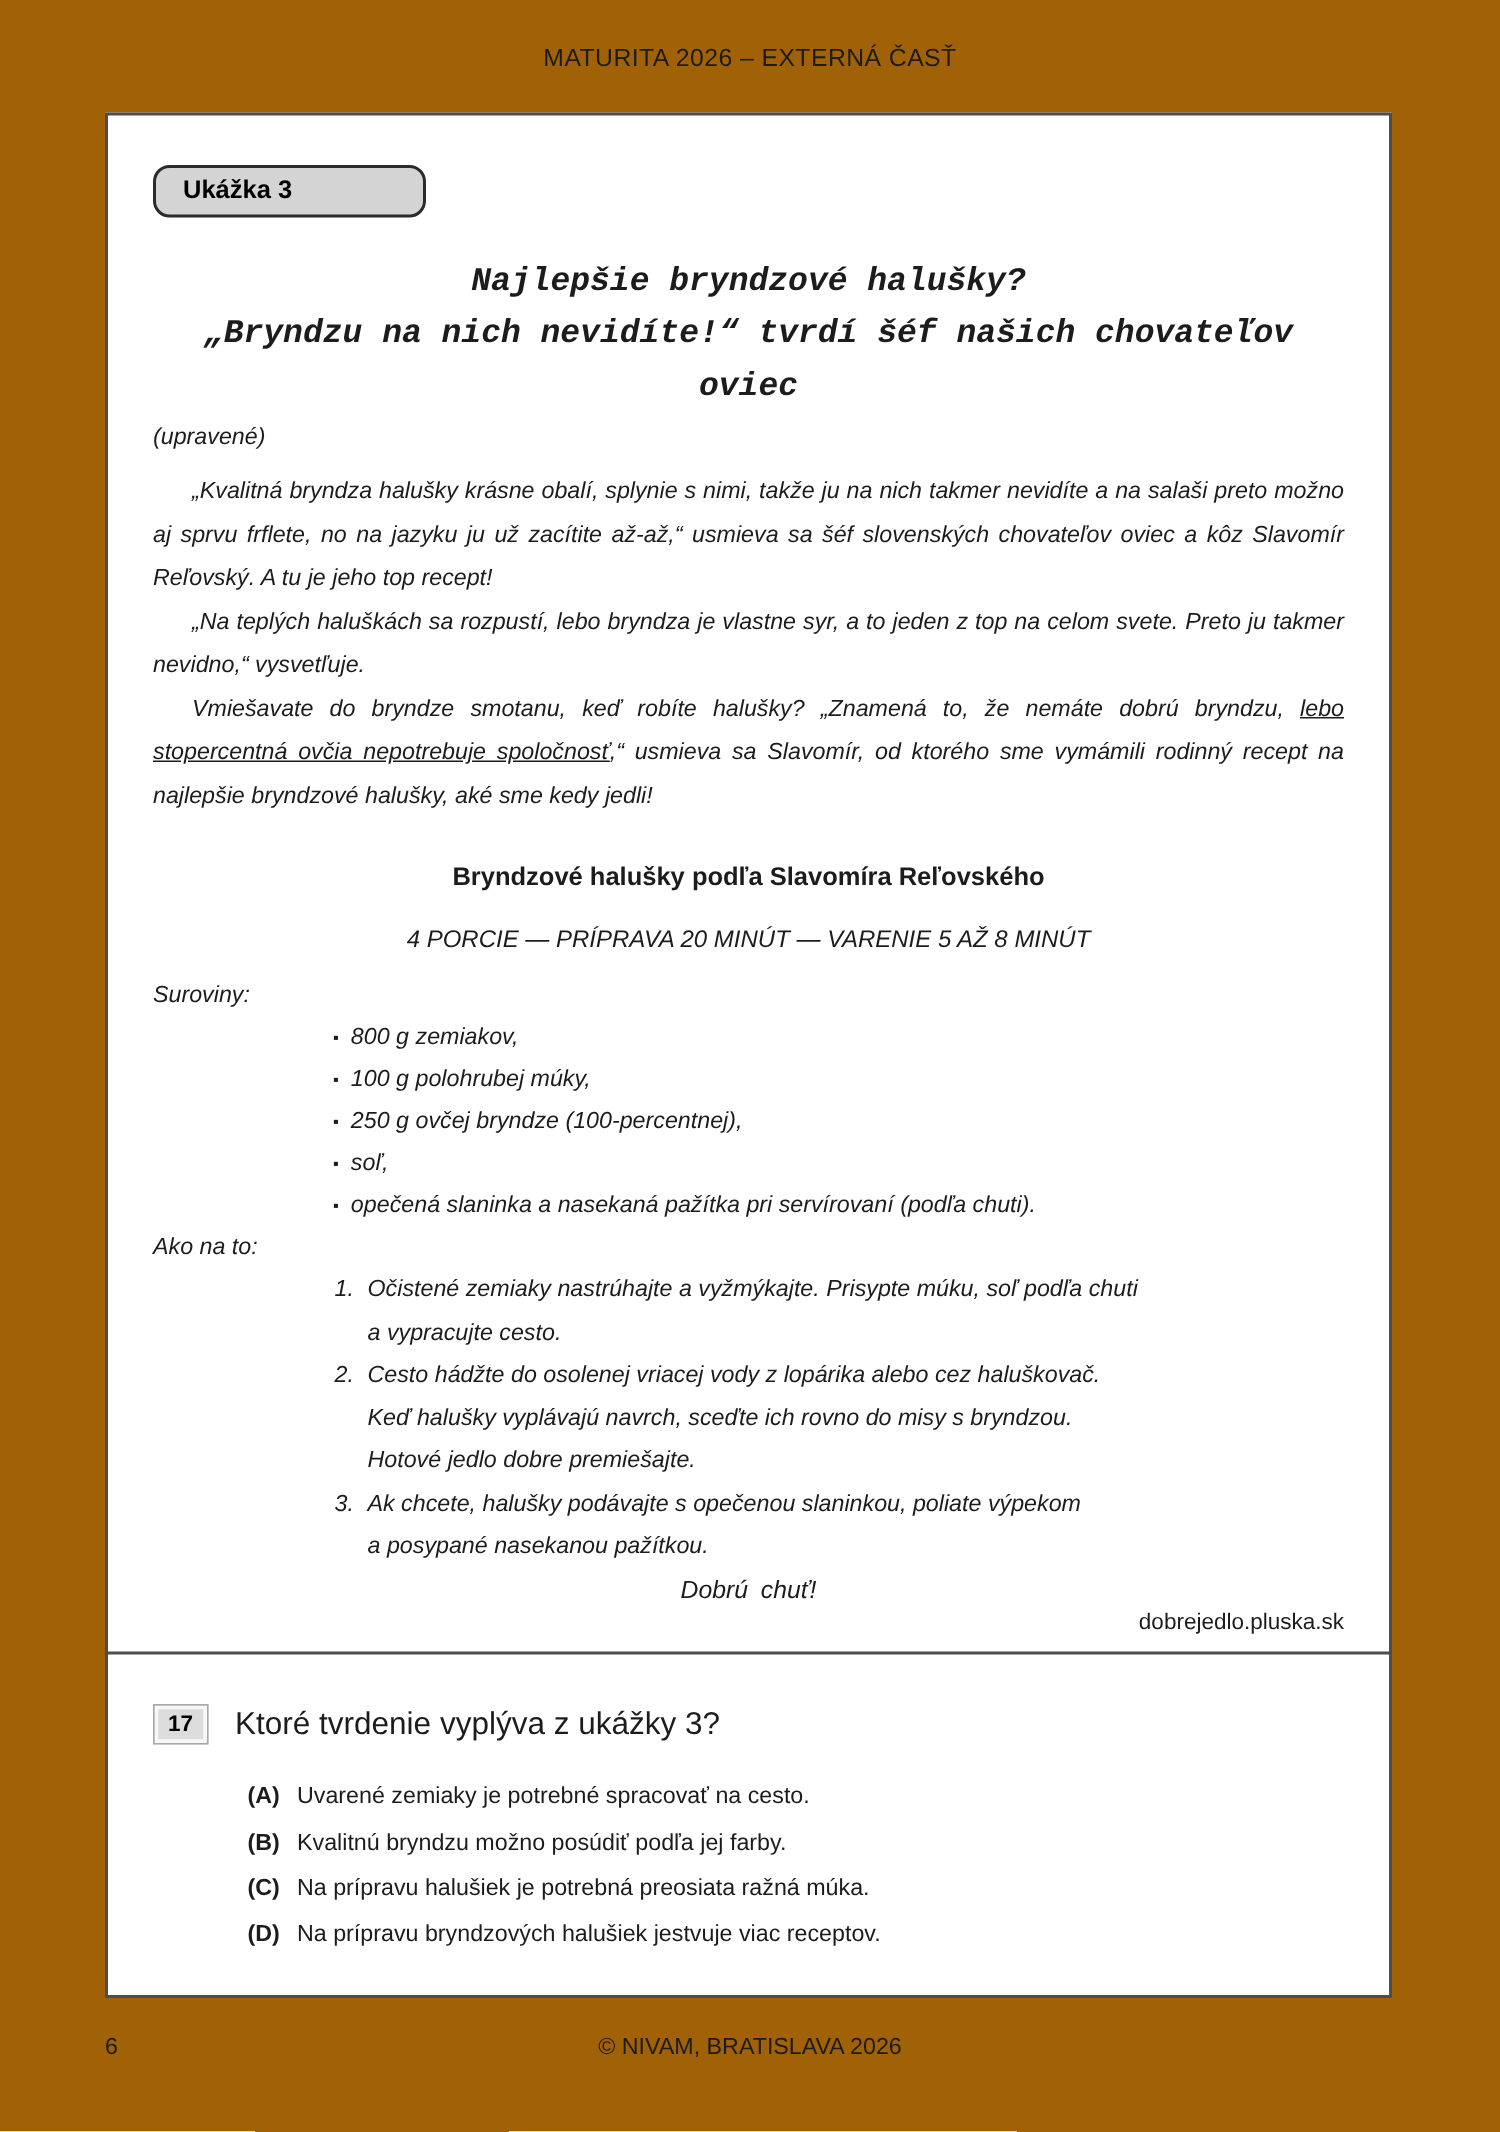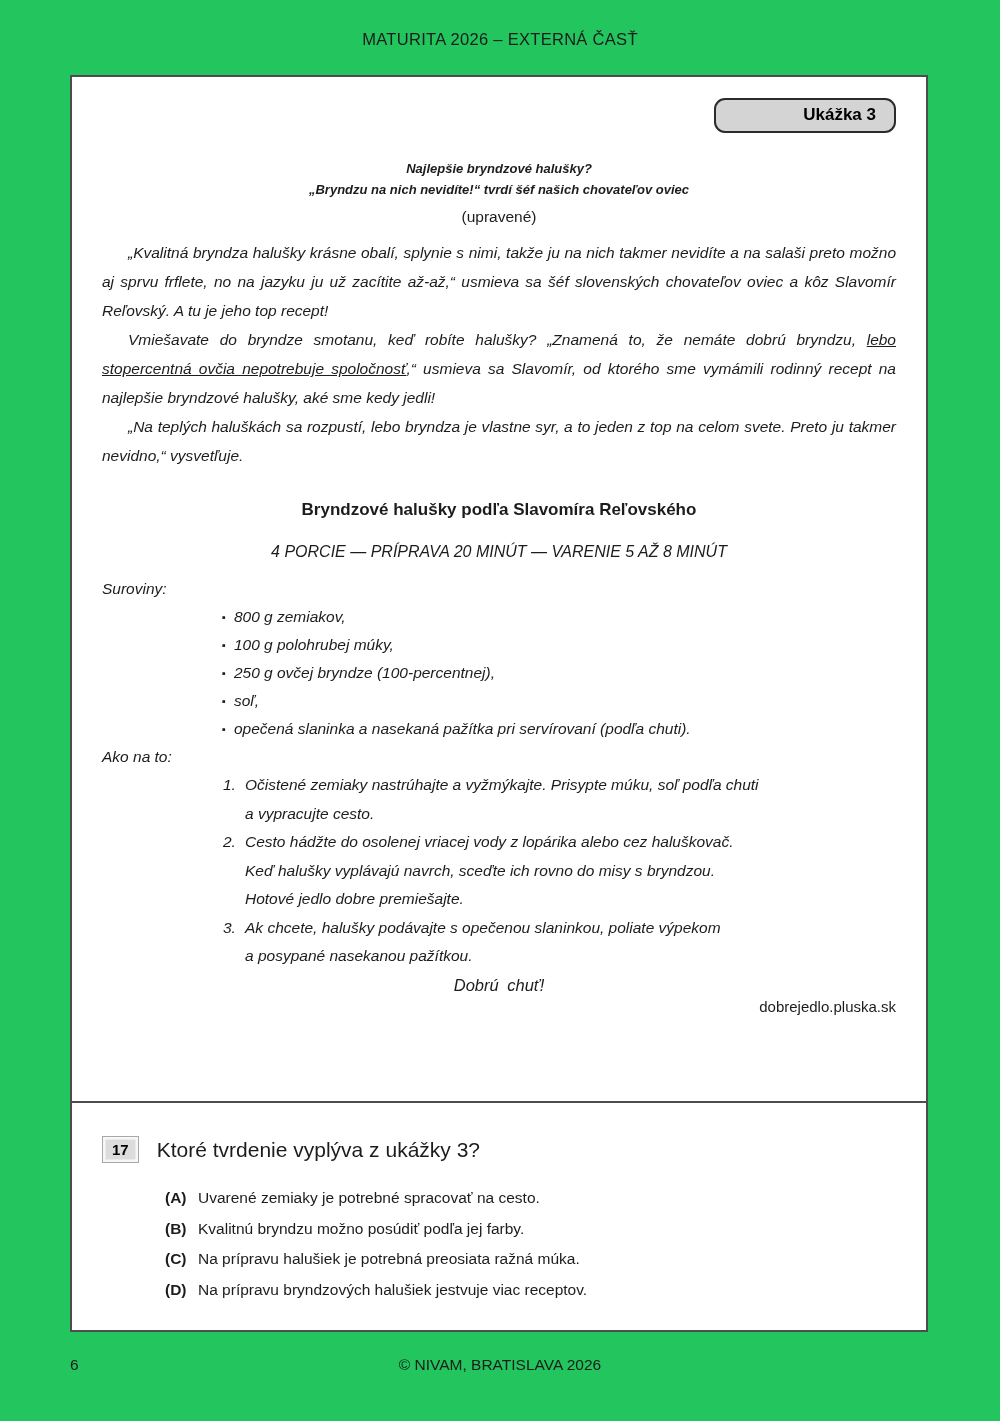--- a/index.html
+++ b/index.html
@@ -1,21 +1,21 @@
 <!DOCTYPE html>
 <html lang="sk"><head>
 <meta charset="utf-8">
 <style>
   * { margin: 0; padding: 0; box-sizing: border-box; }
   html, body { background: #ffffff; }
   .page {
     position: relative;
     width: 1000px;
     height: 1421px;
-    background: #22c55e;
+    background: #a16207;
     font-family: "Liberation Sans", sans-serif;
     color: #1c1c1c;
     margin: 0 auto;
     overflow: hidden;
   }
   .page-header {
     position: absolute;
     top: 30px; left: 0;
     width: 100%;
     text-align: center;
@@ -28,44 +28,45 @@
     width: 858px;
     height: 1257px;
     border: 2px solid #4d4d4d;
     background: #ffffff;
   }
   .article {
     height: 1024px;
     padding: 0 30px;
     overflow: hidden;
   }
-  .sample-label-wrap { text-align: right; margin-top: 21px; }
+  .sample-label-wrap { text-align: left; margin-top: 33px; }
   .sample-label {
     display: inline-block;
     min-width: 182px;
     padding: 5px 18px 6px;
     background: #d4d4d4;
     border: 2px solid #2b2b2b;
     border-radius: 11px;
     font-weight: bold;
     font-size: 17px;
     color: #000;
   }
   .article-title {
     margin-top: 26px;
     text-align: center;
     font-weight: bold;
     font-style: italic;
-    font-size: 13px;
+    font-size: 22px;
     line-height: 1.58;
+    font-family: Liberation Mono, monospace;
   }
   .article-subtitle {
     margin-top: 8px;
-    text-align: center;
-    font-size: 15.5px;
+    font-size: 15.5px;
+    font-style: italic;
   }
   .paragraphs {
     margin-top: 12px;
     font-style: italic;
     font-size: 15.5px;
     line-height: 29px;
     text-align: justify;
   }
   .paragraphs p { text-indent: 26px; }
   .underlined { text-decoration: underline; }
@@ -167,22 +168,22 @@
 
       <div class="article-title">
         <div>Najlepšie bryndzové halušky?</div>
         <div>„Bryndzu na nich nevidíte!“ tvrdí šéf našich chovateľov oviec</div>
       </div>
 
       <div class="article-subtitle">(upravené)</div>
 
       <div class="paragraphs">
         <p>„Kvalitná bryndza halušky krásne obalí, splynie s nimi, takže ju na nich takmer nevidíte a na salaši preto možno aj sprvu frflete, no na jazyku ju už zacítite až-až,“ usmieva sa šéf slovenských chovateľov oviec a kôz Slavomír Reľovský. A tu je jeho top recept!</p>
+        <p>„Na teplých haluškách sa rozpustí, lebo bryndza je vlastne syr, a to jeden z top na celom svete. Preto ju takmer nevidno,“ vysvetľuje.</p>
         <p><span>Vmiešavate do bryndze smotanu, keď robíte halušky? „Znamená to, že nemáte dobrú bryndzu, </span><span class="underlined">lebo stopercentná ovčia nepotrebuje spoločnosť</span><span>,“ usmieva sa Slavomír, od ktorého sme vymámili rodinný recept na najlepšie bryndzové halušky, aké sme kedy jedli!</span></p>
-        <p>„Na teplých haluškách sa rozpustí, lebo bryndza je vlastne syr, a to jeden z top na celom svete. Preto ju takmer nevidno,“ vysvetľuje.</p>
       </div>
 
       <div class="recipe-heading">Bryndzové halušky podľa Slavomíra Reľovského</div>
 
       <div class="recipe-meta">4 PORCIE  —  PRÍPRAVA 20 MINÚT  —  VARENIE 5 AŽ 8 MINÚT</div>
 
       <div class="ingredients-label">Suroviny:</div>
 
       <ul class="ingredient-list">
         <li>800 g zemiakov,</li>

